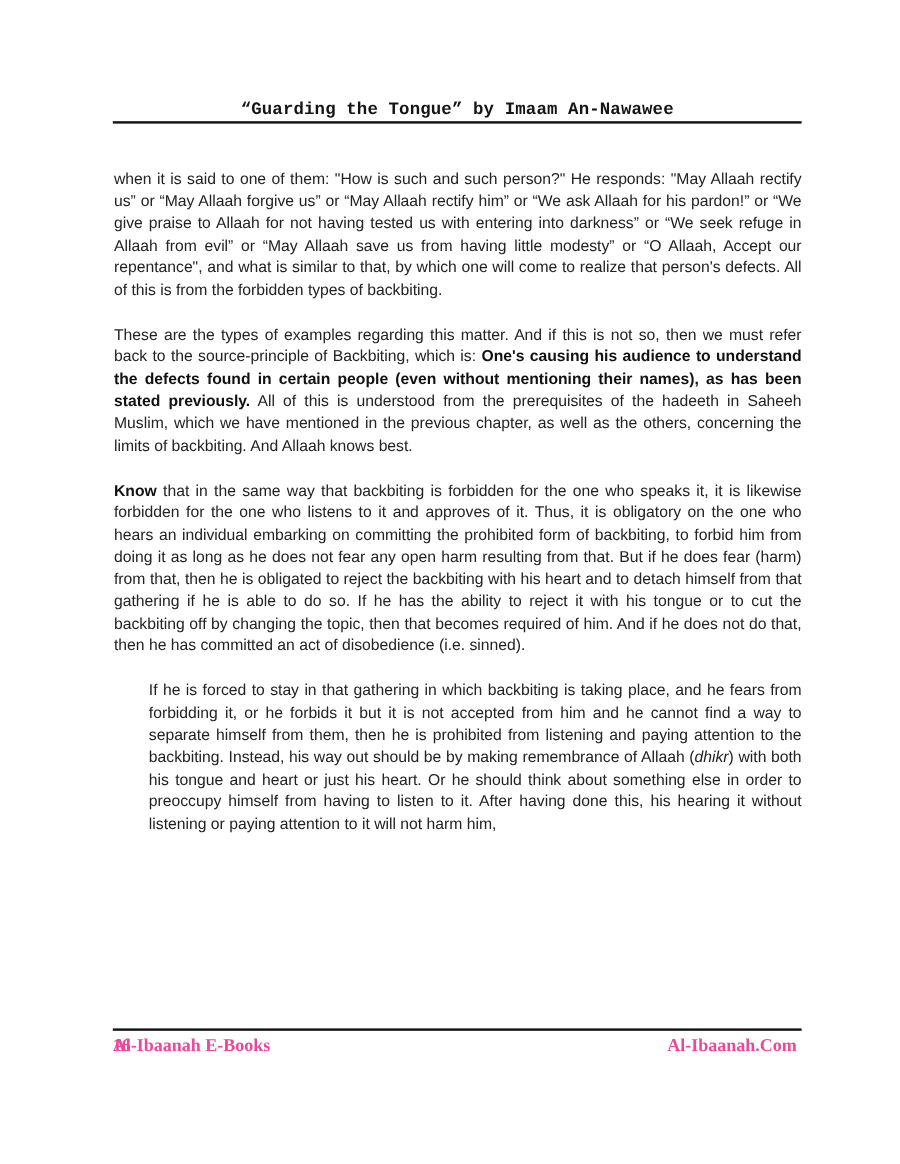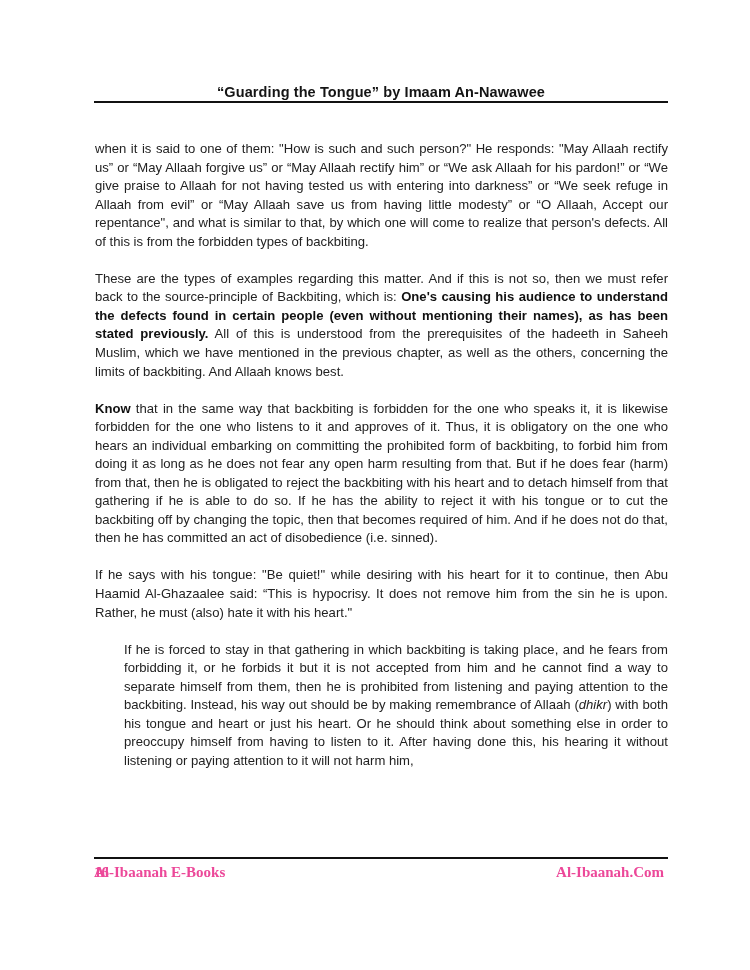--- a/index.html
+++ b/index.html
@@ -28,21 +28,21 @@
 
   
   .header {
     position: absolute;
     left: 94px;
     top: 84px;
     width: 574px;
     text-align: center;
   }
   .header-title {
-    font-family: Liberation Sans, sans-serif;
+    font-family: Liberation Mono, monospace;
     font-weight: bold;
     font-size: 14.5px;
     letter-spacing: 0.1px;
     color: #141414;
     display: block;
     line-height: 16px;
     white-space: nowrap;
   }
   .header-rule {
     position: absolute;
@@ -128,21 +128,20 @@
 
   <div class="header">
     <span class="header-title">“Guarding the Tongue” by Imaam An-Nawawee</span>
   </div>
   <div class="header-rule"></div>
 
   <div class="body-col" id="body-col">
       <p class="para"><span>when it is said to one of them: "How is such and such person?" He responds: "May Allaah rectify us” or “May Allaah forgive us” or “May Allaah rectify him” or “We ask Allaah for his pardon!” or “We give praise to Allaah for not having tested us with entering into darkness” or “We seek refuge in Allaah from evil” or “May Allaah save us from having little modesty” or “O Allaah, Accept our repentance", and what is similar to that, by which one will come to realize that person's defects. All of this is from the forbidden types of backbiting.</span></p>
       <p class="para"><span>These are the types of examples regarding this matter. And if this is not so, then we must refer back to the source-principle of Backbiting, which is: </span><b>One's causing his audience to understand the defects found in certain people (even without mentioning their names), as has been stated previously.</b><span> All of this is understood from the prerequisites of the hadeeth in Saheeh Muslim, which we have mentioned in the previous chapter, as well as the others, concerning the limits of backbiting. And Allaah knows best.</span></p>
       <p class="para"><b>Know</b><span> that in the same way that backbiting is forbidden for the one who speaks it, it is likewise forbidden for the one who listens to it and approves of it. Thus, it is obligatory on the one who hears an individual embarking on committing the prohibited form of backbiting, to forbid him from doing it as long as he does not fear any open harm resulting from that. But if he does fear (harm) from that, then he is obligated to reject the backbiting with his heart and to detach himself from that gathering if he is able to do so. If he has the ability to reject it with his tongue or to cut the backbiting off by changing the topic, then that becomes required of him. And if he does not do that, then he has committed an act of disobedience (i.e. sinned).</span></p>
-      <p class="para"><span>If he says with his tongue: "Be quiet!" while desiring with his heart for it to continue, then Abu Haamid Al-Ghazaalee said: “This is hypocrisy. It does not remove him from the sin he is upon. Rather, he must (also) hate it with his heart."</span></p>
       <p class="para"><span>If he is forced to stay in that gathering in which backbiting is taking place, and he fears from forbidding it, or he forbids it but it is not accepted from him and he cannot find a way to separate himself from them, then he is prohibited from listening and paying attention to the backbiting. Instead, his way out should be by making remembrance of Allaah (</span><i>dhikr</i><span>) with both his tongue and heart or just his heart. Or he should think about something else in order to preoccupy himself from having to listen to it. After having done this, his hearing it without listening or paying attention to it will not harm him,</span></p>
     </div>
 
   <div class="footer-rule"></div>
   <div class="footer">
     <span class="footer-left">Al-Ibaanah E-Books</span>
     <span class="footer-center">16</span>
     <span class="footer-right">Al-Ibaanah.Com</span>
   </div>
 

